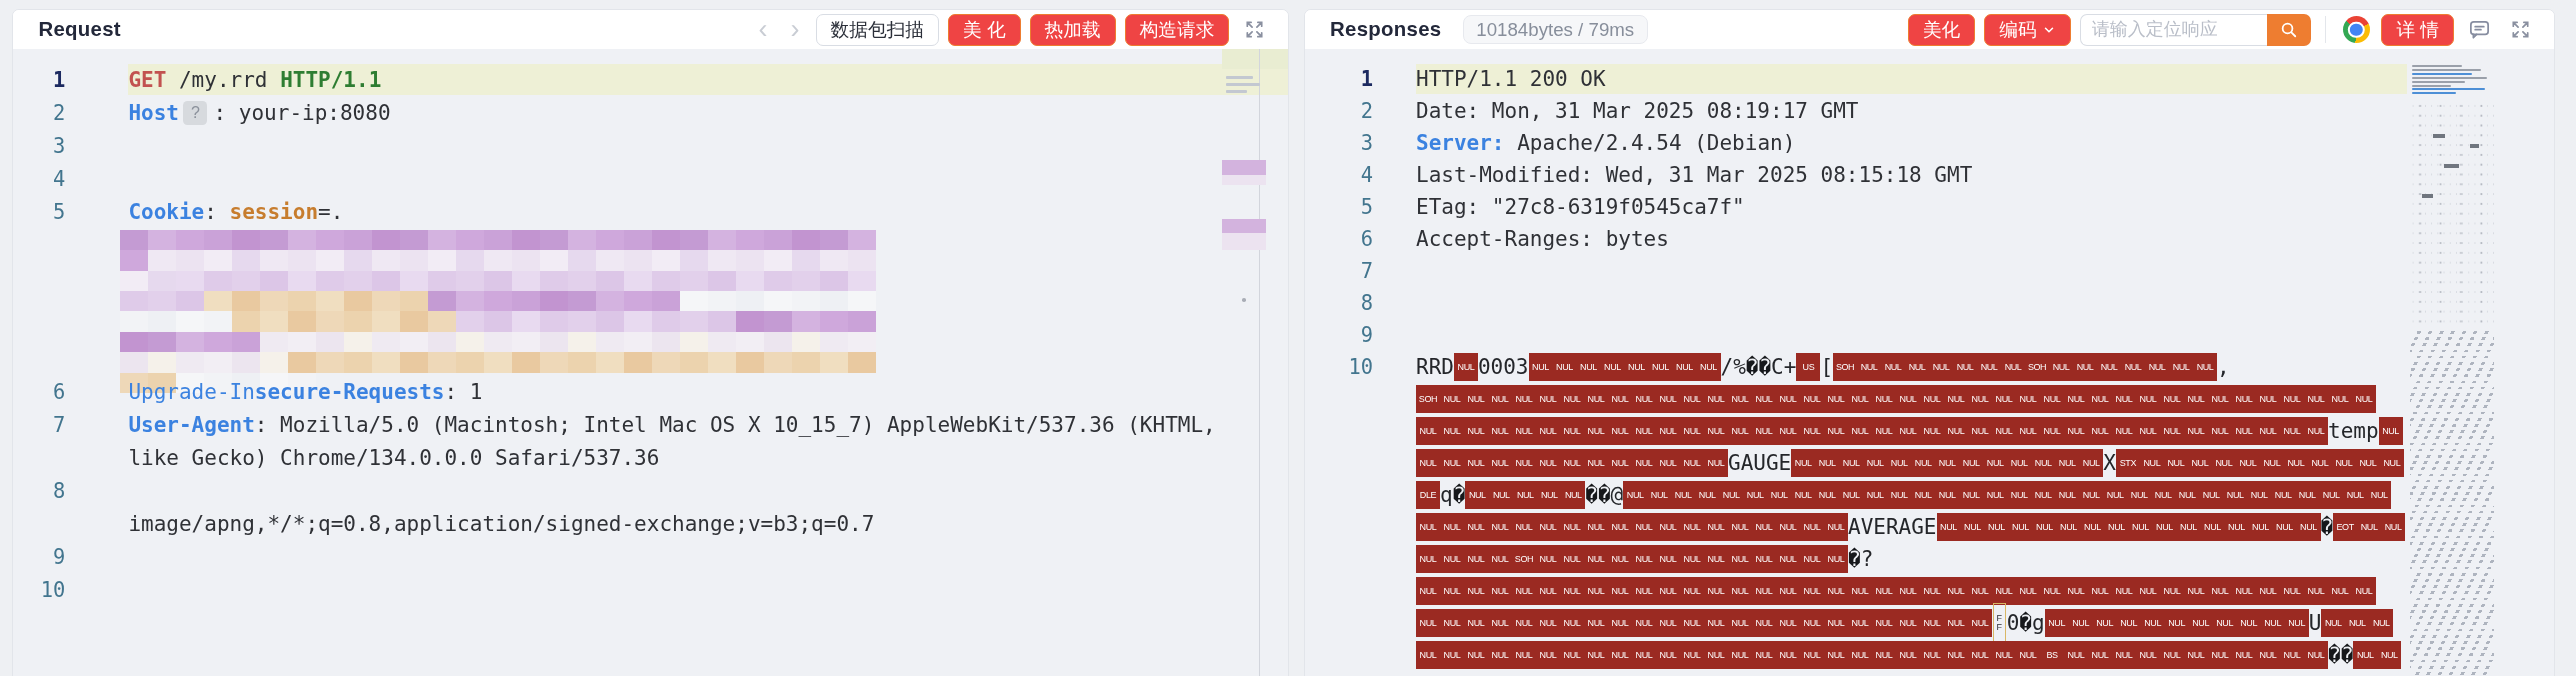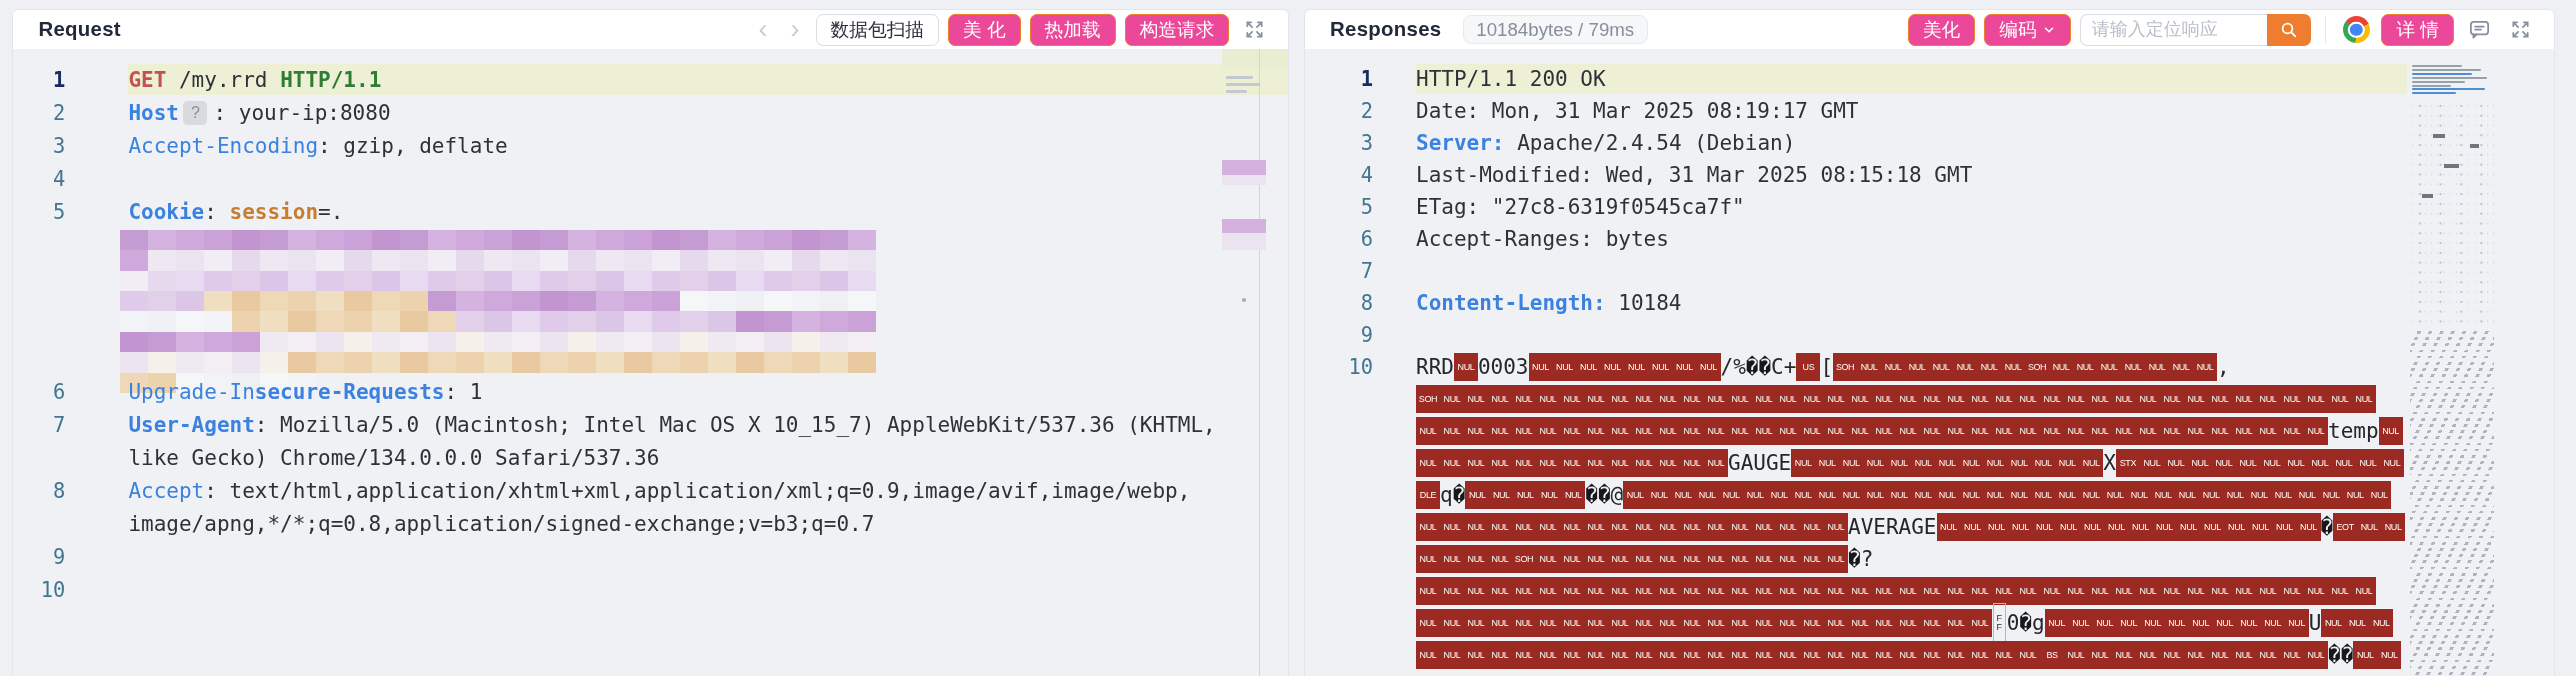--- a/index.html
+++ b/index.html
@@ -14,21 +14,21 @@
   
   .panel-header { position:absolute; top:0; left:0; right:0; height:39px;
                   background:#fff; display:flex; align-items:center; padding:0 18px 0 25px; gap:9px; }
   .panel-title { font-size:20.4px; font-weight:700; color:#23283a; letter-spacing:0.3px; }
   .flex-spacer { flex:1; }
   .meta-pill { background:#f6f7f9; border:0.9px solid #e7e9ee; border-radius:8px;
                color:#878e9b; font-size:18.7px; padding:2.7px 12.4px; margin-left:12.4px; }
   .btn { height:32px; display:inline-flex; align-items:center; justify-content:center;
          border-radius:7px; font-size:18.7px; padding:0 14px; cursor:pointer; white-space:nowrap; }
   .btn-white { background:#fff; border:0.9px solid #d9dde4; color:#2b2f39; }
-  .btn-orange { background:#ec4899; border:0.9px solid #ee7d30; color:#fff; }
+  .btn-orange { background:#ef4444; border:0.9px solid #ee7d30; color:#fff; }
   .chev { width:23px; height:32px; display:inline-flex; align-items:center; justify-content:center;
           color:#c9cdd4; font-size:27px; line-height:1; }
   .icon-btn { width:32px; height:32px; display:inline-flex; align-items:center; justify-content:center; }
   .vdivider { width:0.9px; height:27px; background:#e3e6eb; margin:0 5.3px; }
   .caret-down { margin-left:5.3px; display:inline-flex; }
 
   .search-group { display:inline-flex; align-items:stretch; height:32px; }
   .search-input { width:187px; height:32px; border:0.9px solid #d9dde4; border-right:none;
                   border-radius:7px 0 0 7px; font-size:18px; padding:0 10.7px; color:#0f172a; outline:none; }
   .search-input::placeholder { color:#b9bec8; }
@@ -137,21 +137,20 @@
           <div class="hlband"></div>
           <span class="ln active">1</span>
           <span class="code"><span class="tk-m">GET</span><span class="tk-p"> /my.rrd </span><span class="tk-v">HTTP/1.1</span></span>
         </div>
         <div class="line-row">
           <span class="ln">2</span>
           <span class="code"><span class="tk-hb">Host</span><span class="q-badge">?</span><span class="tk-p">: your-ip:8080</span></span>
         </div>
         <div class="line-row">
           <span class="ln">3</span>
-          <span class="code"><span class="tk-h">Accept-Encoding</span><span class="tk-p">: gzip, deflate</span></span>
         </div>
         <div class="line-row">
           <span class="ln">4</span>
         </div>
         <div class="line-row">
           <span class="ln">5</span>
           <span class="code"><span class="tk-hb">Cookie</span><span class="tk-p">: </span><span class="tk-s">session</span><span class="tk-p">=.</span></span>
         </div>
         <div class="mosaic">
           <div class="mosaic-grid">
@@ -360,21 +359,20 @@
         <div class="line-row">
           <span class="ln">7</span>
           <span class="code"><span class="tk-hb">User-Agent</span><span class="tk-p">: Mozilla/5.0 (Macintosh; Intel Mac OS X 10_15_7) AppleWebKit/537.36 (KHTML,</span></span>
         </div>
         <div class="line-row">
           <span class="ln"></span>
           <span class="code"><span class="tk-p">like Gecko) Chrome/134.0.0.0 Safari/537.36</span></span>
         </div>
         <div class="line-row">
           <span class="ln">8</span>
-          <span class="code"><span class="tk-h">Accept</span><span class="tk-p">: text/html,application/xhtml+xml,application/xml;q=0.9,image/avif,image/webp,</span></span>
         </div>
         <div class="line-row">
           <span class="ln"></span>
           <span class="code"><span class="tk-p">image/apng,*/*;q=0.8,application/signed-exchange;v=b3;q=0.7</span></span>
         </div>
         <div class="line-row">
           <span class="ln">9</span>
           <span class="code"></span>
         </div>
         <div class="line-row">
@@ -466,21 +464,20 @@
         </div>
         <div class="line-row">
           <span class="ln">6</span>
           <span class="code"><span class="tk-p">Accept-Ranges: bytes</span></span>
         </div>
         <div class="line-row">
           <span class="ln">7</span>
         </div>
         <div class="line-row">
           <span class="ln">8</span>
-          <span class="code"><span class="tk-hb">Content-Length:</span><span class="tk-p"> 10184</span></span>
         </div>
         <div class="line-row">
           <span class="ln">9</span>
           <span class="code"></span>
         </div>
         <div class="line-row bin-line">
           <span class="ln">10</span>
           <span class="code"><span class="bt">RRD</span><span class="ctrl">NUL</span><span class="bt">0003</span><span class="ctrl">NUL</span><span class="ctrl">NUL</span><span class="ctrl">NUL</span><span class="ctrl">NUL</span><span class="ctrl">NUL</span><span class="ctrl">NUL</span><span class="ctrl">NUL</span><span class="ctrl">NUL</span><span class="bt">/%</span><span class="repl">��</span><span class="bt">C+</span><span class="ctrl">US</span><span class="bt">[</span><span class="ctrl">SOH</span><span class="ctrl">NUL</span><span class="ctrl">NUL</span><span class="ctrl">NUL</span><span class="ctrl">NUL</span><span class="ctrl">NUL</span><span class="ctrl">NUL</span><span class="ctrl">NUL</span><span class="ctrl">SOH</span><span class="ctrl">NUL</span><span class="ctrl">NUL</span><span class="ctrl">NUL</span><span class="ctrl">NUL</span><span class="ctrl">NUL</span><span class="ctrl">NUL</span><span class="ctrl">NUL</span><span class="bt">,</span></span>
         </div>
         <div class="line-row bin-line">

